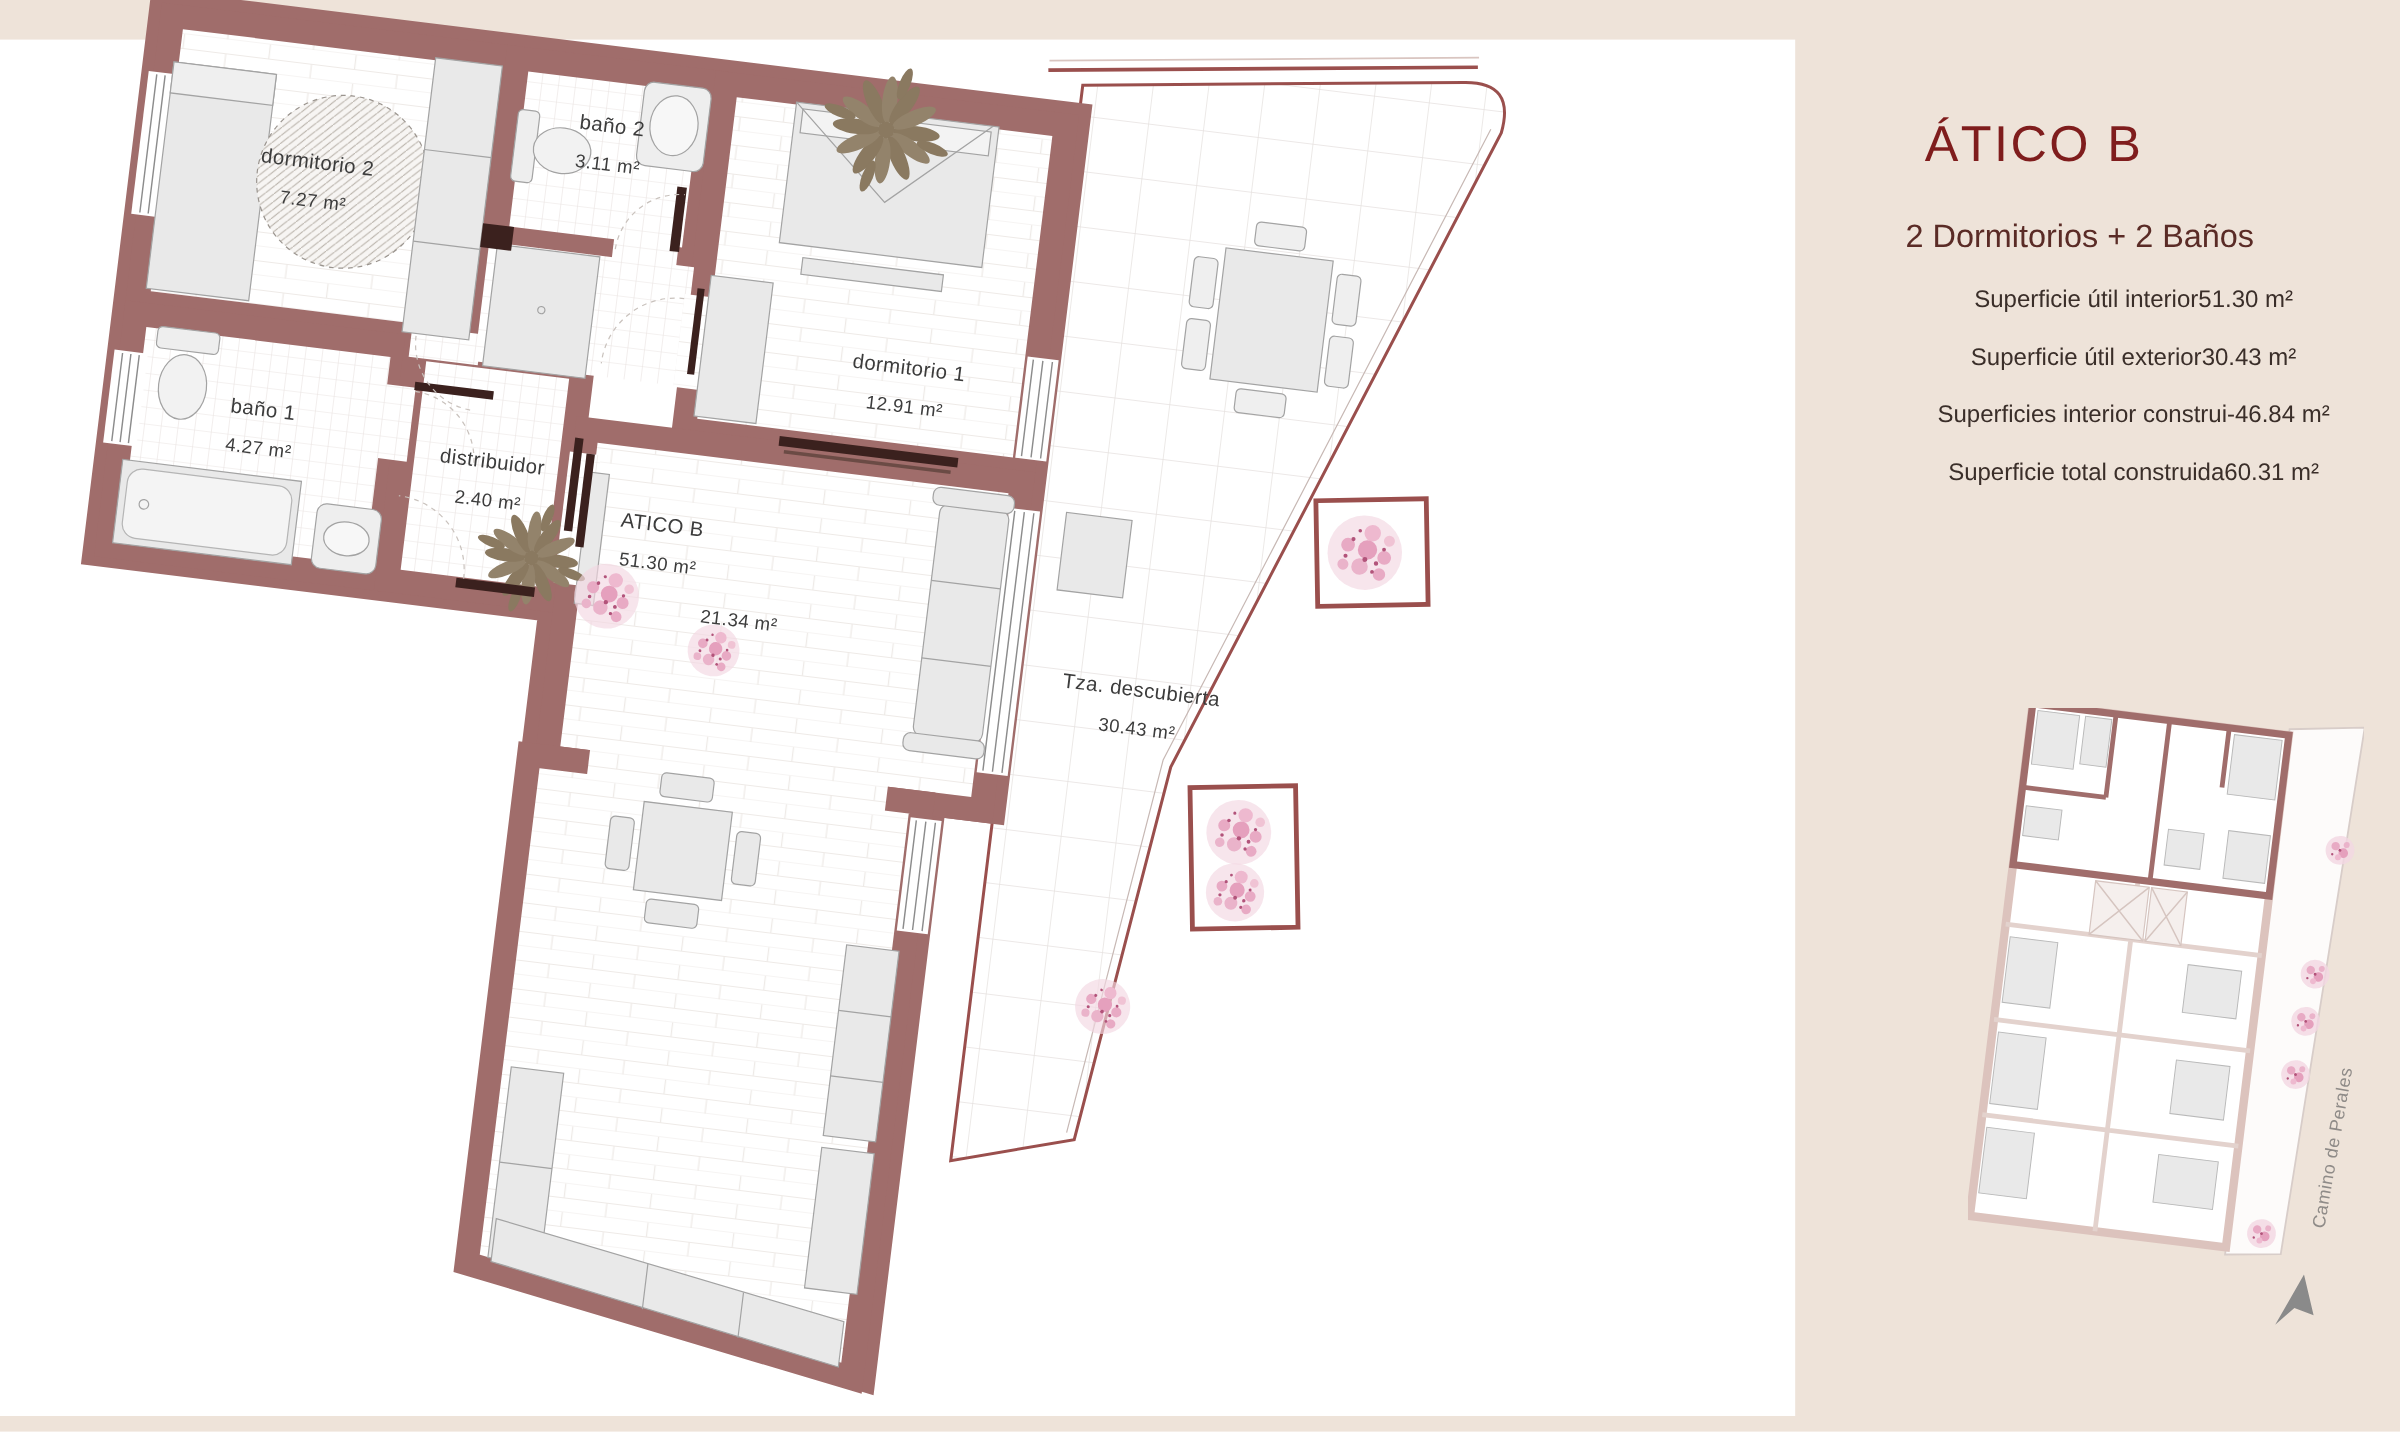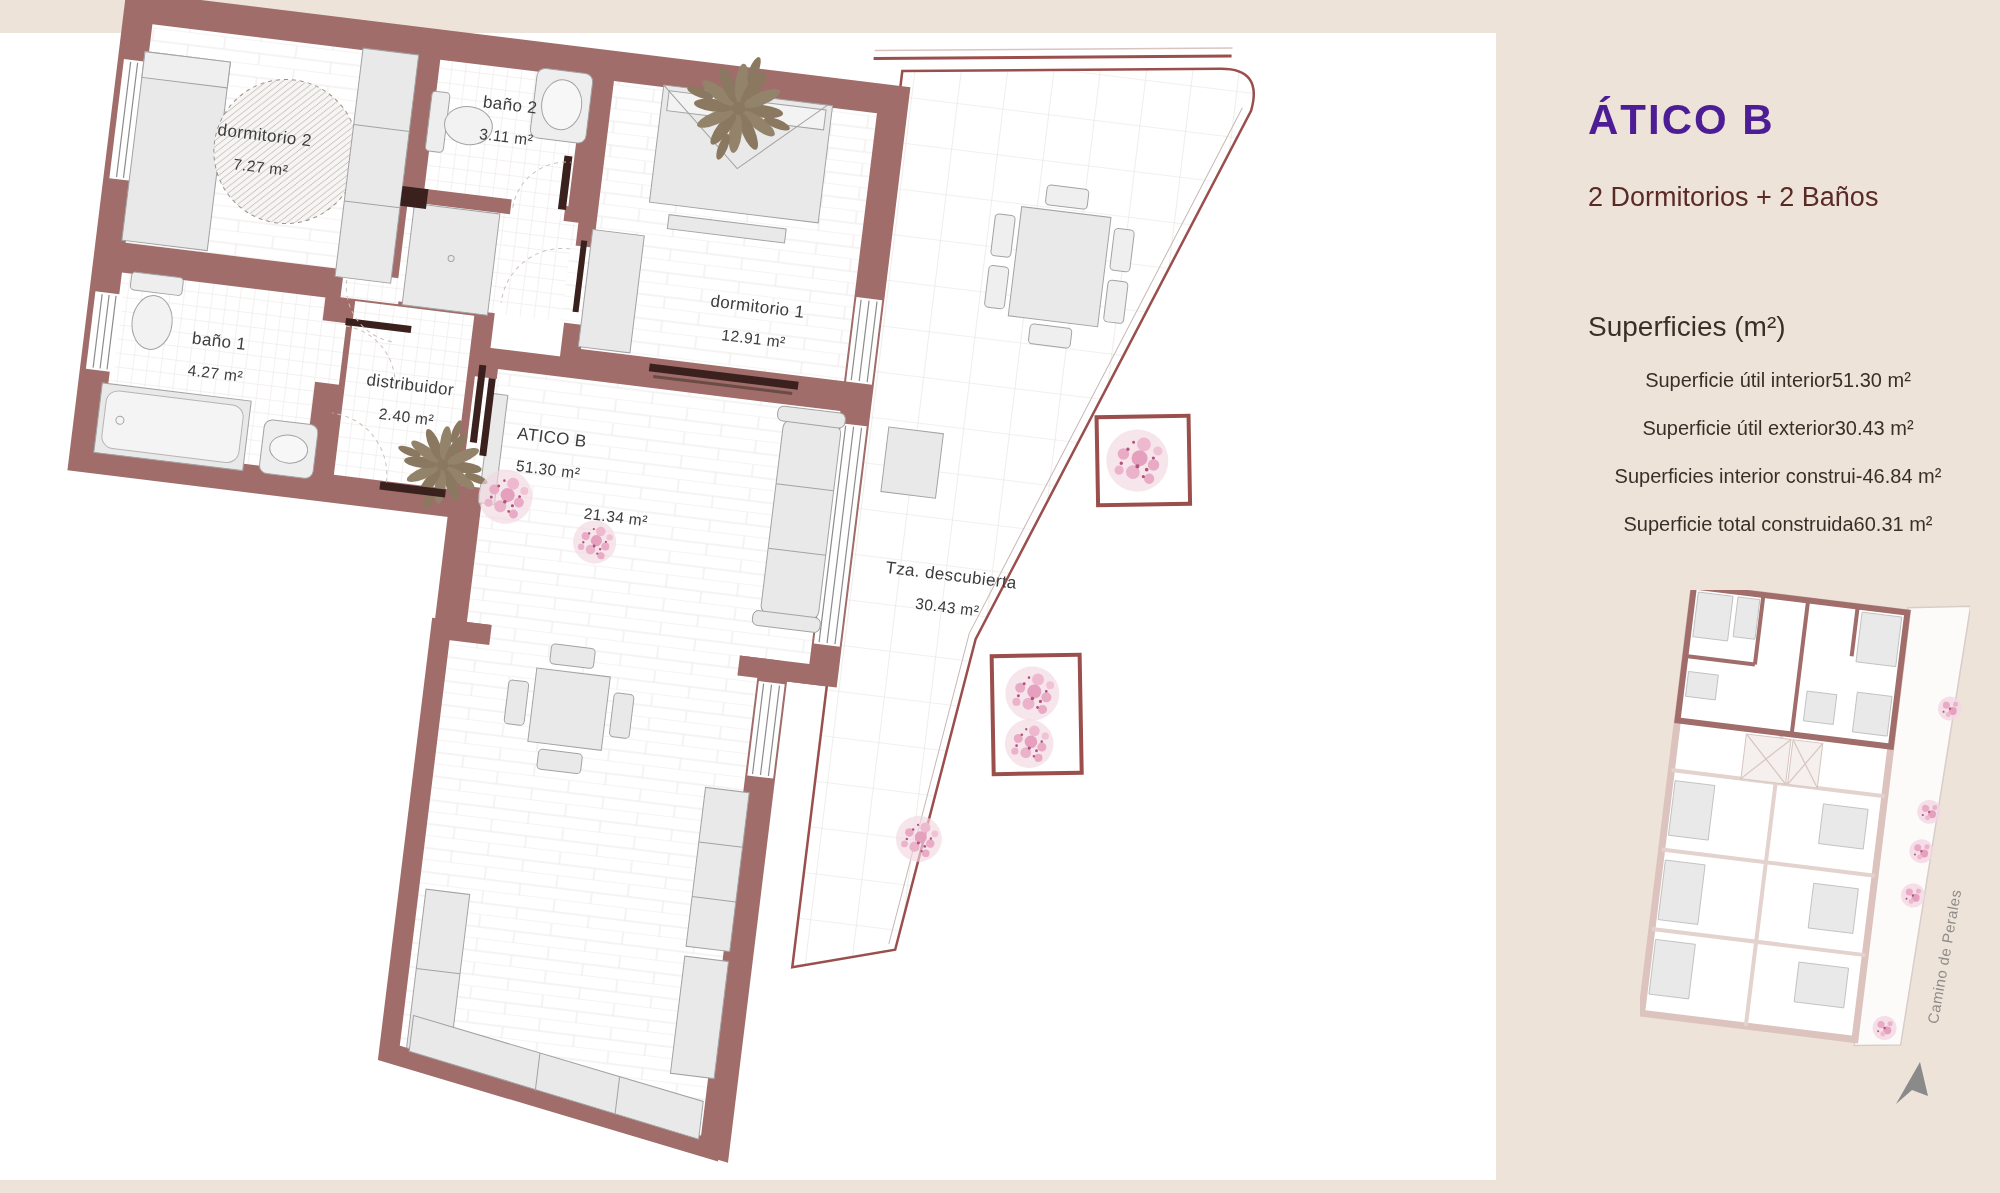--- a/index.html
+++ b/index.html
@@ -2,21 +2,21 @@
 <html><head>
 <meta charset="utf-8">
 <style>
   html,body{margin:0;padding:0;}
   body{font-family:"Liberation Sans", sans-serif;}
   #page{position:relative;width:2000px;height:1193px;background:#eee3d9;overflow:hidden;}
   #sheet{position:absolute;left:0;top:33px;width:1496px;height:1147px;background:#ffffff;}
   #plan-svg{position:absolute;left:0;top:0;}
   
   #panel{position:absolute;left:1588px;top:0;width:380px;}
-  .p-title{margin-top:96px;font-size:42px;font-weight:700;letter-spacing:2px;color:#4c1d95;}
+  .p-title{margin-top:96px;font-size:42px;font-weight:400;letter-spacing:2px;color:#7f1d1d;margin-left:16px;}
   .p-sub{margin-top:38px;font-size:27px;font-weight:400;color:#5a2b26;}
   .p-head{margin-top:98px;font-size:28px;font-weight:400;color:#3a2e29;}
   .p-rows{margin-top:26px;}
   .p-row{display:flex;justify-content:center;align-items:baseline;margin-bottom:25px;}
   .p-row .lab{font-size:20px;color:#3a2e29;}
   .p-row .val{font-size:20px;color:#3a2e29;}
   #miniplan{position:absolute;left:1640px;top:590px;}
   #street{position:absolute;left:1924px;top:1022px;transform:rotate(-80deg);transform-origin:0 0;
           font-size:15px;color:#8f8b88;letter-spacing:.5px;white-space:nowrap;}
   #north{position:absolute;left:1890px;top:1058px;}
@@ -246,21 +246,20 @@
       <text class="room-area" text-anchor="middle" x="540" y="458">21.34  m²</text>
 
       <text class="room-name" text-anchor="middle" x="880" y="475">Tza. descubierta</text>
       <text class="room-area" text-anchor="middle" x="880" y="507">30.43  m²</text>
     </g>
   </svg>
 
   <div id="panel">
     <div class="p-title">ÁTICO B</div>
     <div class="p-sub">2 Dormitorios + 2 Baños</div>
-    <div class="p-head">Superficies (m²)</div>
     <div class="p-rows">
       <div class="p-row">
         <span class="lab">Superficie útil interior</span>
         <span class="val">51.30 m²</span>
       </div>
       <div class="p-row">
         <span class="lab">Superficie útil exterior</span>
         <span class="val">30.43 m²</span>
       </div>
       <div class="p-row">

